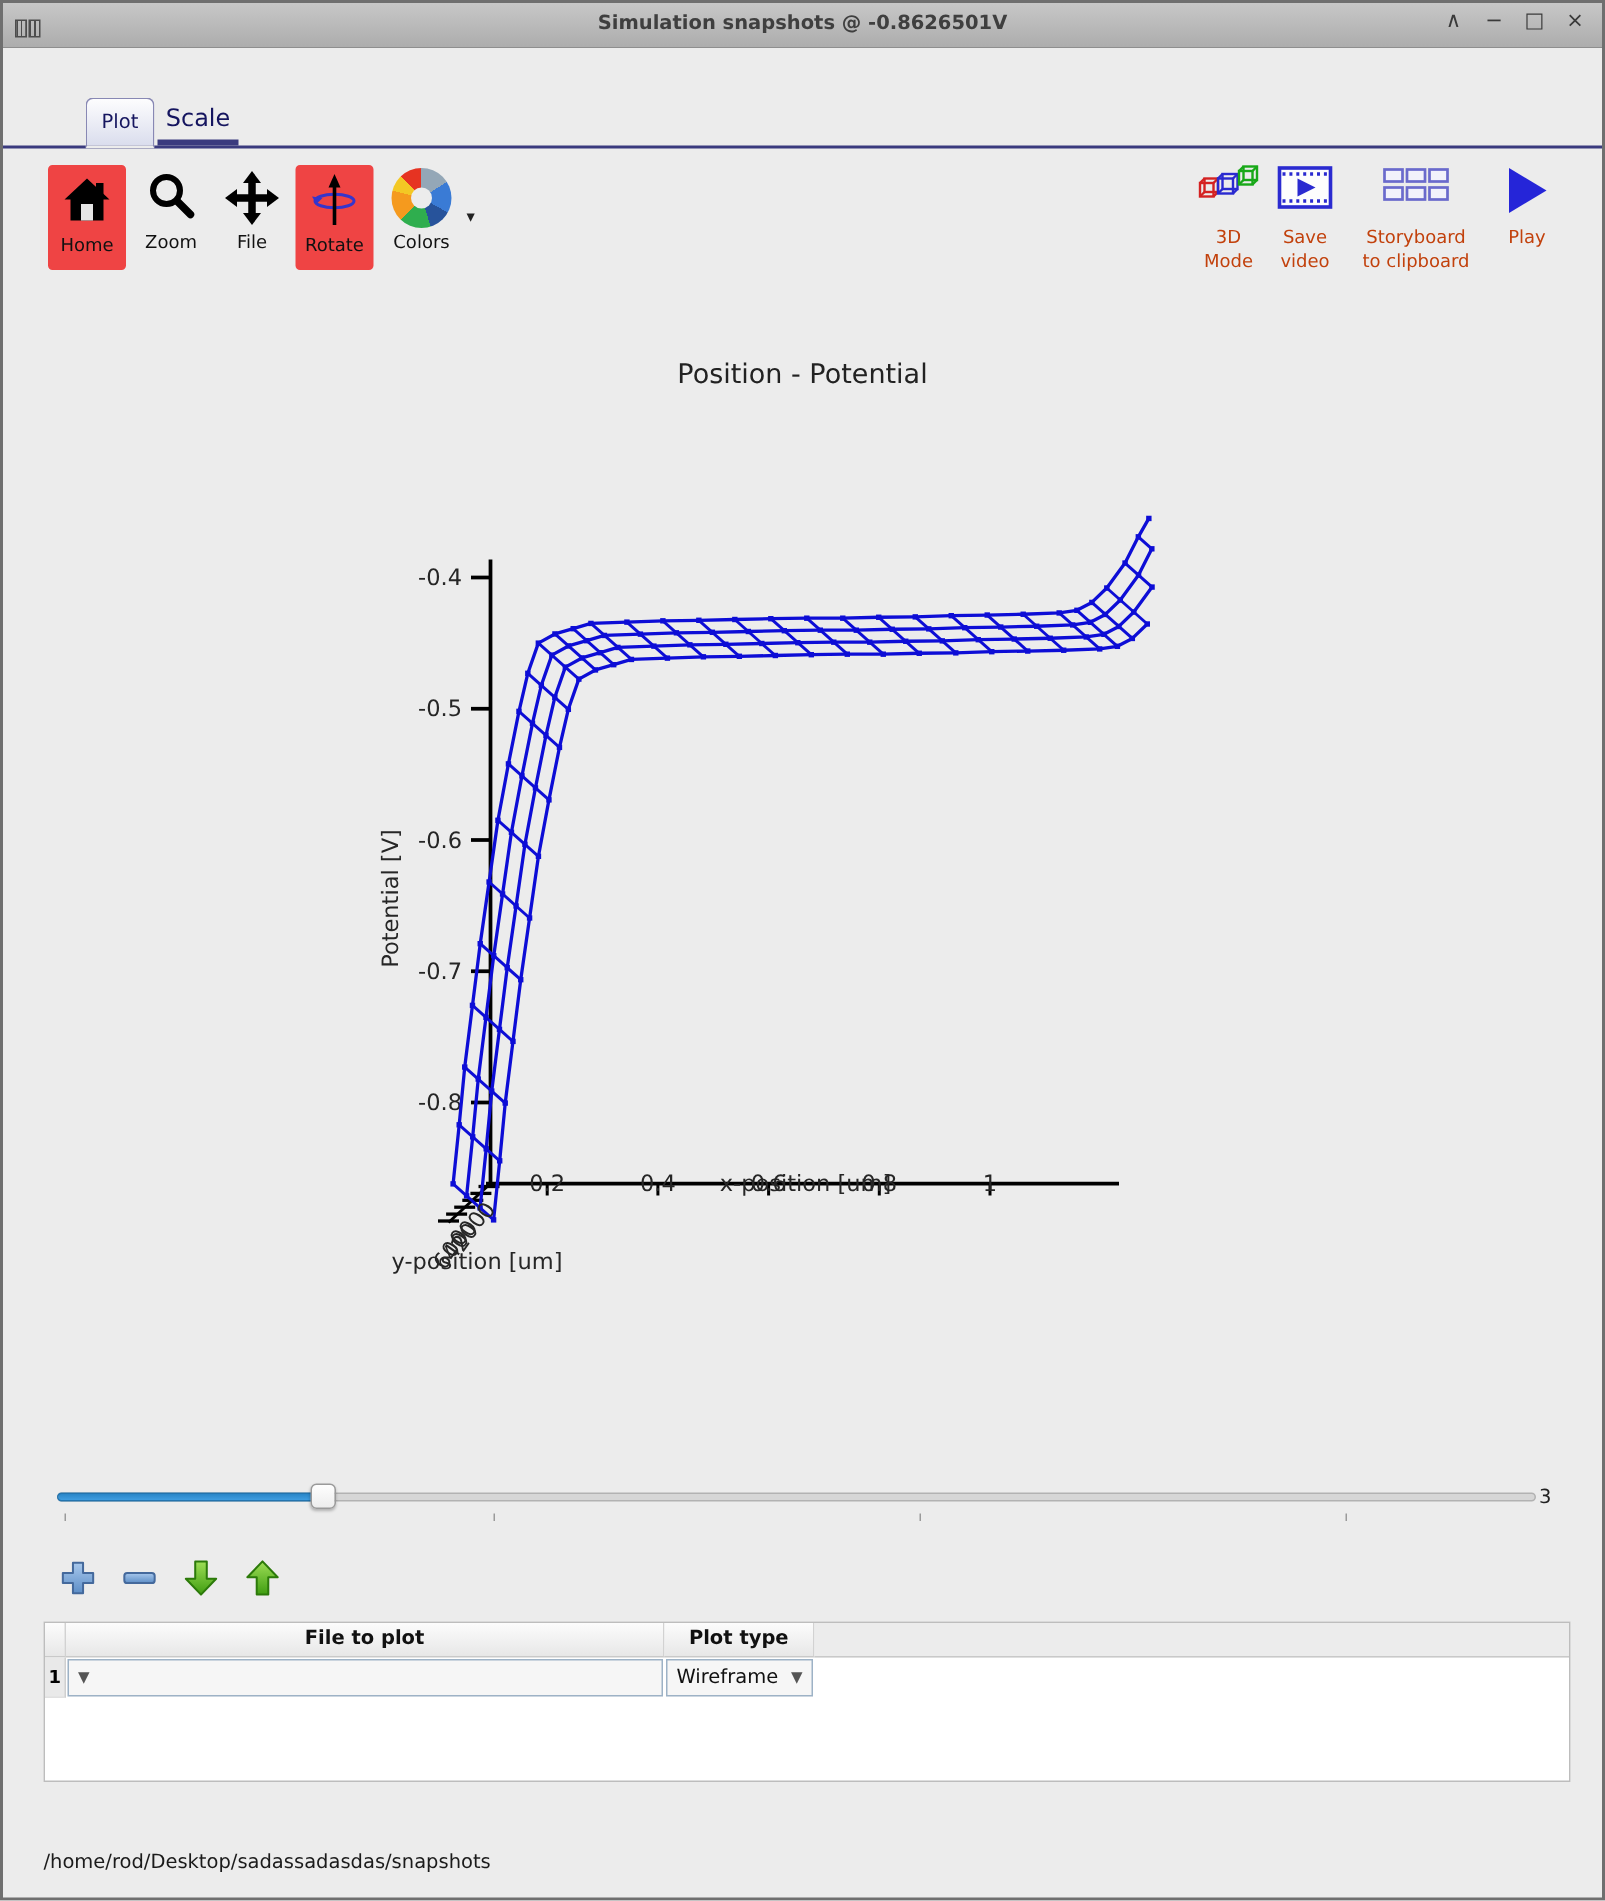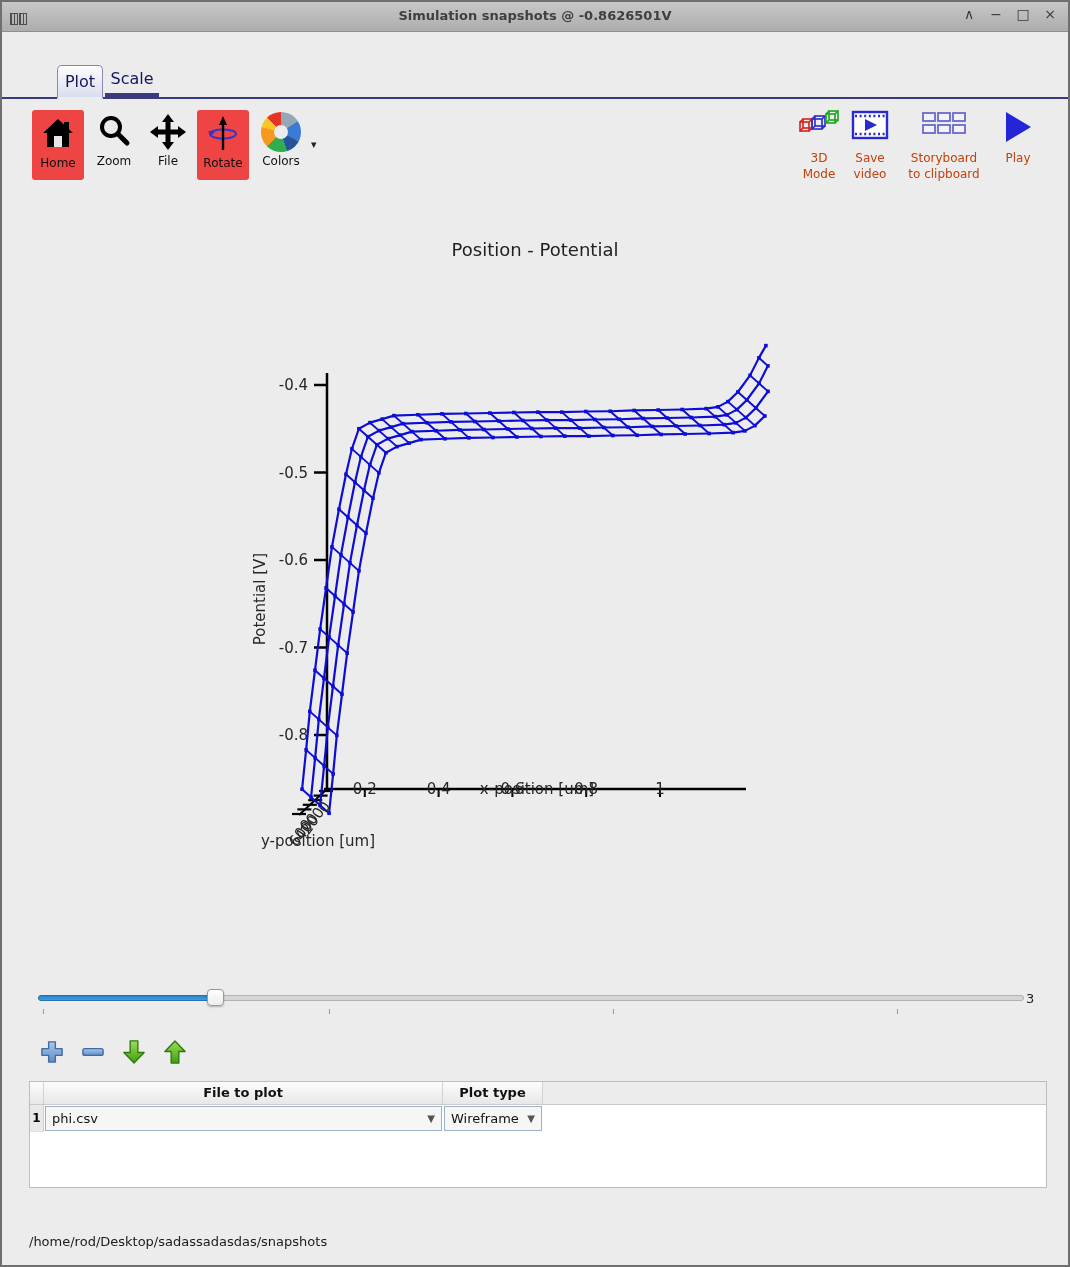--- a/index.html
+++ b/index.html
@@ -6,21 +6,21 @@
   .window{position:relative;width:1070px;height:1267px;background:#ececec;border:2px solid #6f6f6f;box-sizing:border-box;overflow:hidden;}
   
   .titlebar{position:absolute;left:0;top:0;right:0;height:29px;background:linear-gradient(#c7c7c7,#adadad);border-bottom:1px solid #8e8e8e;}
   .titlebar .title{position:absolute;left:0;right:0;top:6px;text-align:center;font-size:13px;font-weight:bold;color:#3f3f3f;}
   .win-icon{position:absolute;left:8px;top:8px;width:22px;height:12px;}
   .win-icon i{display:inline-block;width:8px;height:12px;margin-right:1px;border:1px solid #4d4d4d;box-sizing:border-box;background:repeating-linear-gradient(90deg,#4d4d4d 0 1px,transparent 1px 3px);}
   .win-controls{position:absolute;right:10px;top:4px;display:flex;gap:11px;color:#3a3a3a;font-size:14px;}
   .win-controls span{width:16px;text-align:center;cursor:default;}
   
   .tabbar{position:absolute;left:0;top:60px;width:100%;height:37px;border-bottom:2px solid #3a3a7e;box-sizing:border-box;}
-  .tab-active{position:absolute;left:55px;bottom:-2px;height:34px;width:46px;line-height:32px;text-align:center;font-size:16px;color:#15155f;
+  .tab-active{position:absolute;left:55px;bottom:-2px;height:34px;width:46px;line-height:32px;text-align:center;font-size:13px;color:#15155f;
     background:linear-gradient(#fdfdfe,#dadded);border:1px solid #8888b4;border-bottom:2px solid #ececec;border-radius:5px 5px 0 0;z-index:3;box-sizing:border-box;}
   .tab-inactive{position:absolute;left:103px;bottom:0;height:30px;width:54px;line-height:24px;text-align:center;font-size:16px;color:#15155f;
     border-bottom:4px solid #3a3a7e;box-sizing:border-box;}
   
   .tbtn{position:absolute;top:108px;height:70px;text-align:center;cursor:default;}
   .tbtn .ticon{height:44px;display:flex;align-items:center;justify-content:center;}
   .tbtn .tlabel{font-size:12px;color:#111;}
   .tbtn.pressed{background:#ef4444;border:2px solid #ef4444;border-radius:3px;box-sizing:border-box;}
   .rbtn{position:absolute;top:108px;height:78px;text-align:center;cursor:default;}
   .rbtn .ticon{height:40px;display:flex;align-items:flex-start;justify-content:center;}
@@ -526,21 +526,20 @@
     <div class="thead">
       <div class="hc" style="width:14px;"></div>
       <div class="hc" style="width:399px;">File to plot</div>
       <div class="hc" style="width:100px;">Plot type</div>
       <div class="stub"></div>
     </div>
     <div class="trow">
       <div class="rh">1</div>
       <div class="cellbox" style="width:399px;">
         <div class="combo">
-          <span class="ctext">phi.csv</span>
           <span class="carrow">▼</span>
         </div>
       </div>
       <div class="cellbox" style="width:100px;">
         <div class="combo">
           <span class="ctext">Wireframe</span>
           <span class="carrow">▼</span>
         </div>
       </div>
     </div>

